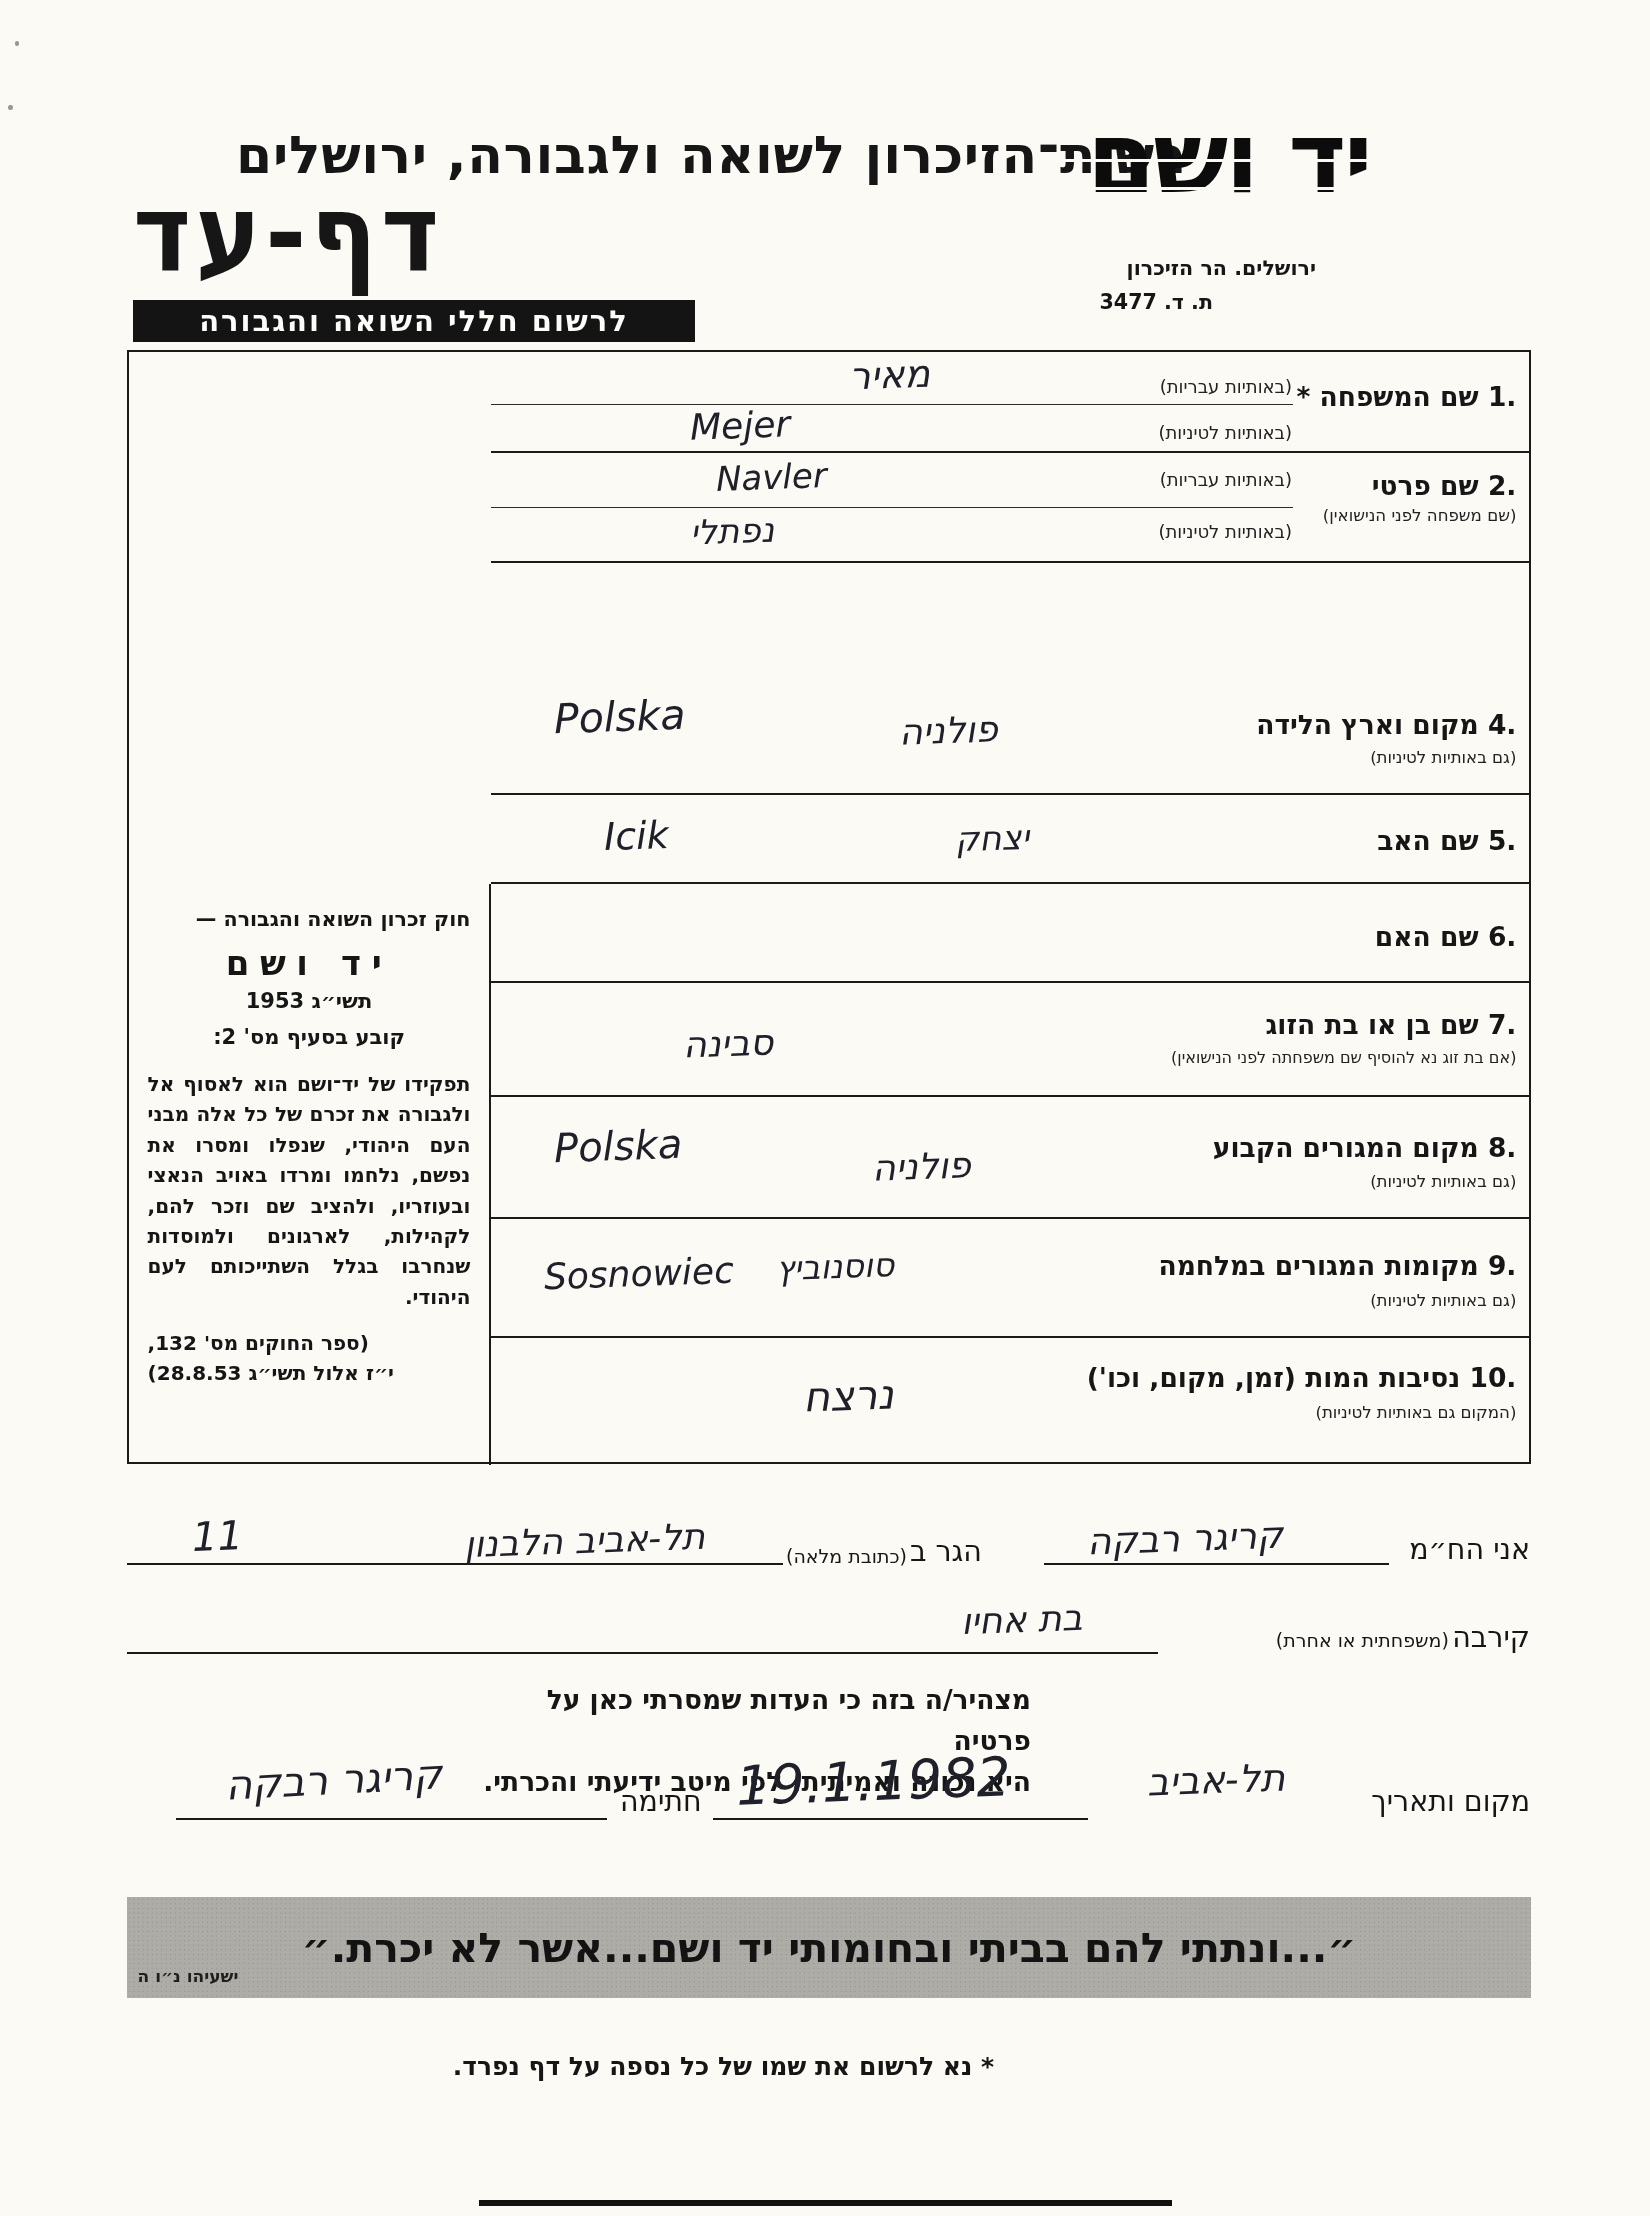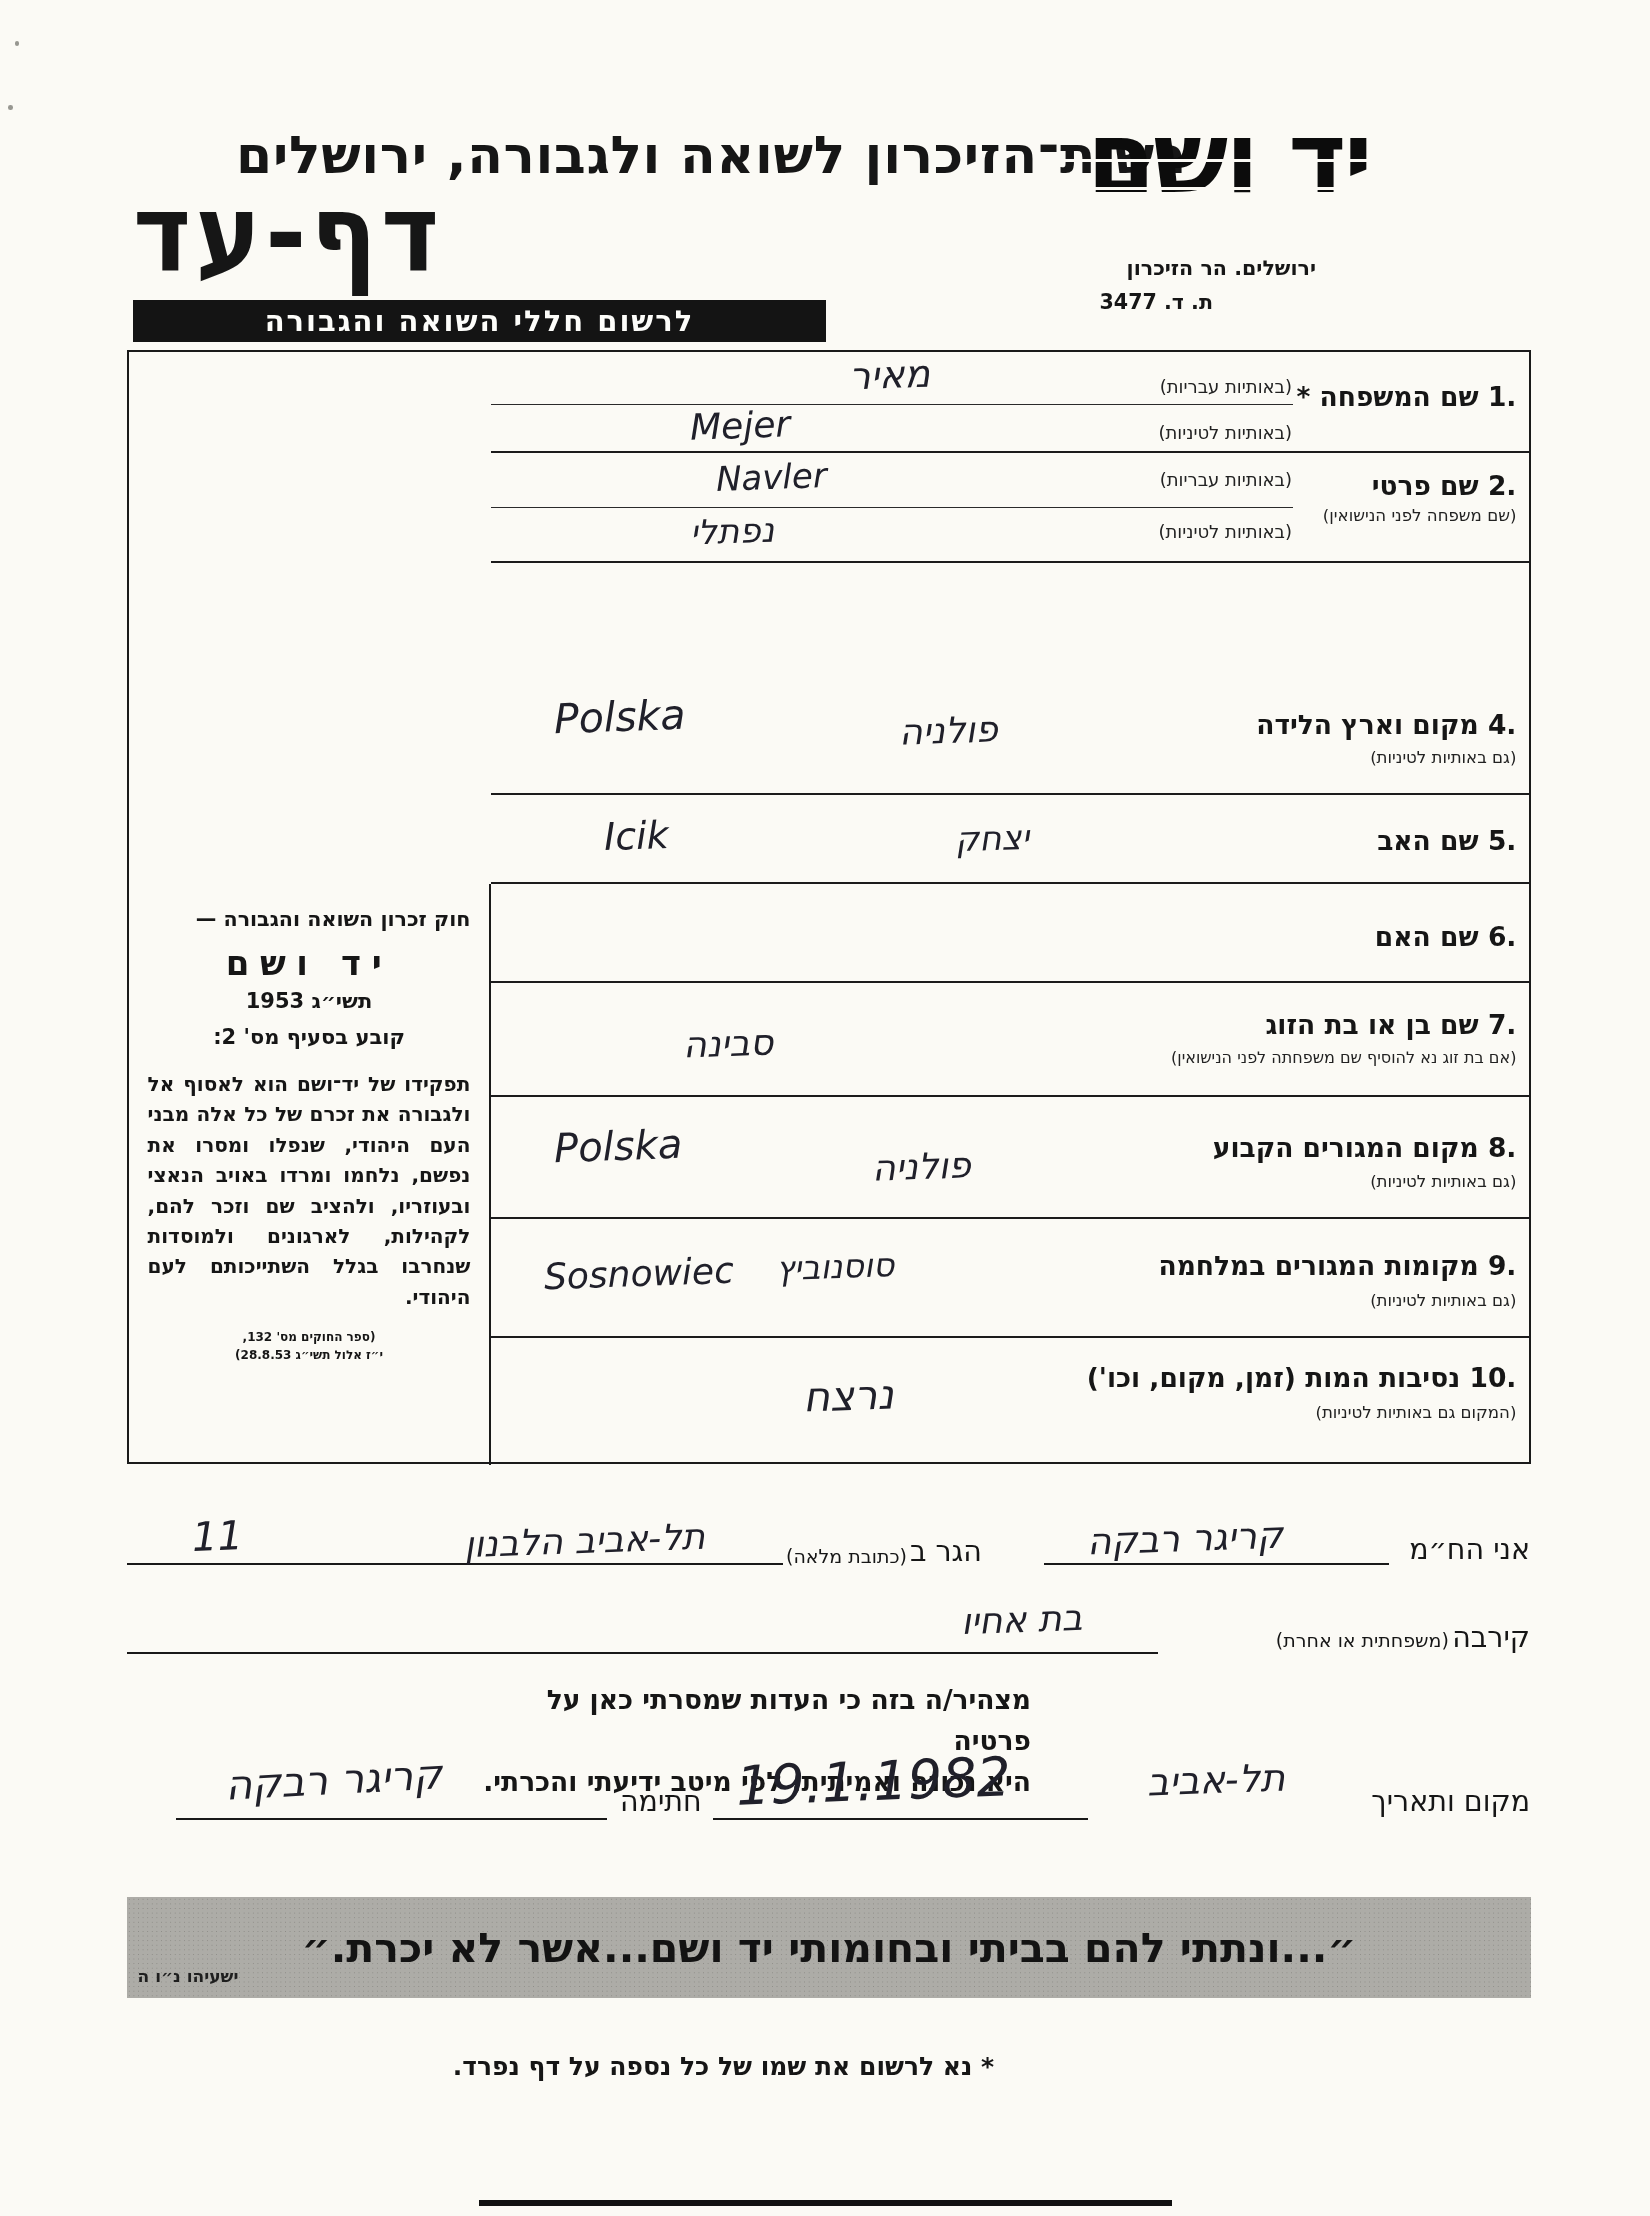--- a/index.html
+++ b/index.html
@@ -9,40 +9,40 @@
     background: #fbfaf5; color: #161616;
     direction: rtl; overflow: hidden;
     font-family: "DejaVu Sans", sans-serif;
   }
   .abs { position: absolute; }
 
   
   .org-line { font-size: 52px; font-weight: 900; letter-spacing: 0.7px; white-space: nowrap; }
   .doc-title { font-size: 99px; font-weight: 900; letter-spacing: 4px; transform: scaleY(1.08); transform-origin: top right; }
   .doc-subtitle {
-    width: 693px; height: 42px; background: #141414; color: #fdfdfa;
+    width: 562px; height: 42px; background: #141414; color: #fdfdfa;
     font-size: 29px; font-weight: 700; letter-spacing: 2px;
     display: flex; align-items: center; justify-content: center; white-space: nowrap;
   }
   .logo { width: 335px; height: 123px; text-align: center; }
   .logo-text { font-size: 99px; font-weight: 900; letter-spacing: -2.7px; line-height: 119px; color: #0c0c0c; }
   .logo .stripe { position: absolute; left: 4px; right: 4px; height: 3.3px; background: #fbfaf5; }
   .logo-sub { font-size: 20.6px; font-weight: 700; white-space: nowrap; margin-top: 9px; }
 
   
   .form-table { left: 127px; top: 350px; width: 1404px; height: 1114px; border: 2.7px solid #1a1a1a; }
   .photo-cell { left: 0; top: 0; width: 362px; height: 532px; border-right: 2px solid #1a1a1a; border-bottom: 2px solid #1a1a1a; display: flex; align-items: center; justify-content: center; }
   .photo-label { font-size: 25px; letter-spacing: 10.6px; line-height: 2.1; text-align: center; color: #2a2a2a; }
   .law-cell { left: 0; top: 532px; width: 362px; height: 581px; border-right: 2px solid #1a1a1a; padding: 22.5px 18.6px; }
   .law-h1 { font-size: 20.6px; font-weight: 700; text-align: right; white-space: nowrap; }
   .law-h2 { font-size: 34px; font-weight: 900; text-align: center; letter-spacing: 10.6px; margin-top: 12px; }
   .law-h3 { font-size: 21px; font-weight: 700; text-align: center; margin-top: 6.6px; }
   .law-h4 { font-size: 21px; font-weight: 700; text-align: center; margin-top: 12px; }
   .law-body { font-size: 20px; font-weight: 700; text-align: justify; line-height: 1.52; margin-top: 20px; }
-  .law-cite { font-size: 12px; font-weight: 700; text-align: center; margin-top: 16px; line-height: 1.5; }
+  .law-cite { font-size: 20px; font-weight: 700; text-align: left; margin-top: 16px; line-height: 1.5; }
 
   .fields { left: 362px; top: 0; width: 1040px; height: 1114px; position: absolute; }
   .row { position: absolute; left: 0; right: 0; border-bottom: 2px solid #1b1b1b; }
   .row-last { border-bottom: none; }
   .flabel { font-size: 26.5px; font-weight: 700; white-space: nowrap; }
   .fnum { direction: ltr; unicode-bidi: isolate; margin-left: 9.3px; }
   .fsub { font-size: 18px; white-space: nowrap; color: #222; }
   .fnote { font-size: 16.6px; white-space: nowrap; color: #222; }
   .subline { border-top: 1.3px solid #2a2a2a; height: 0; }
 

